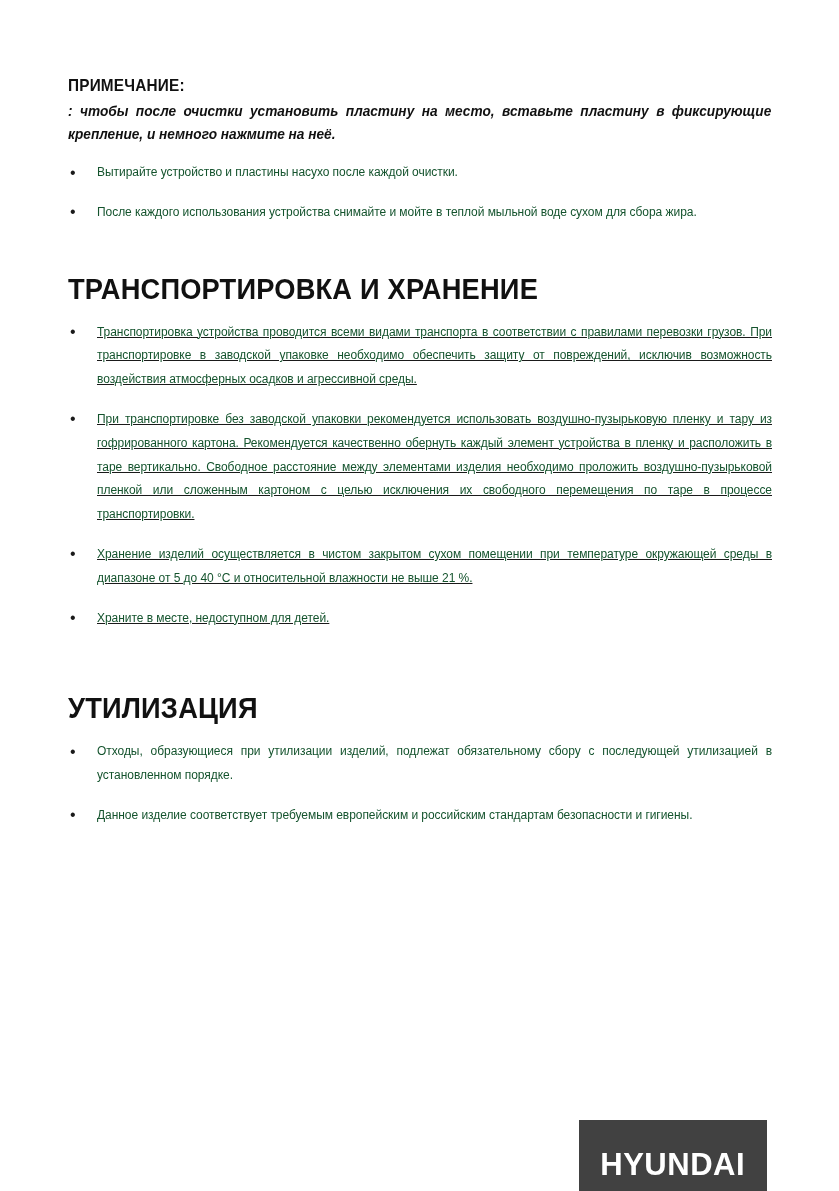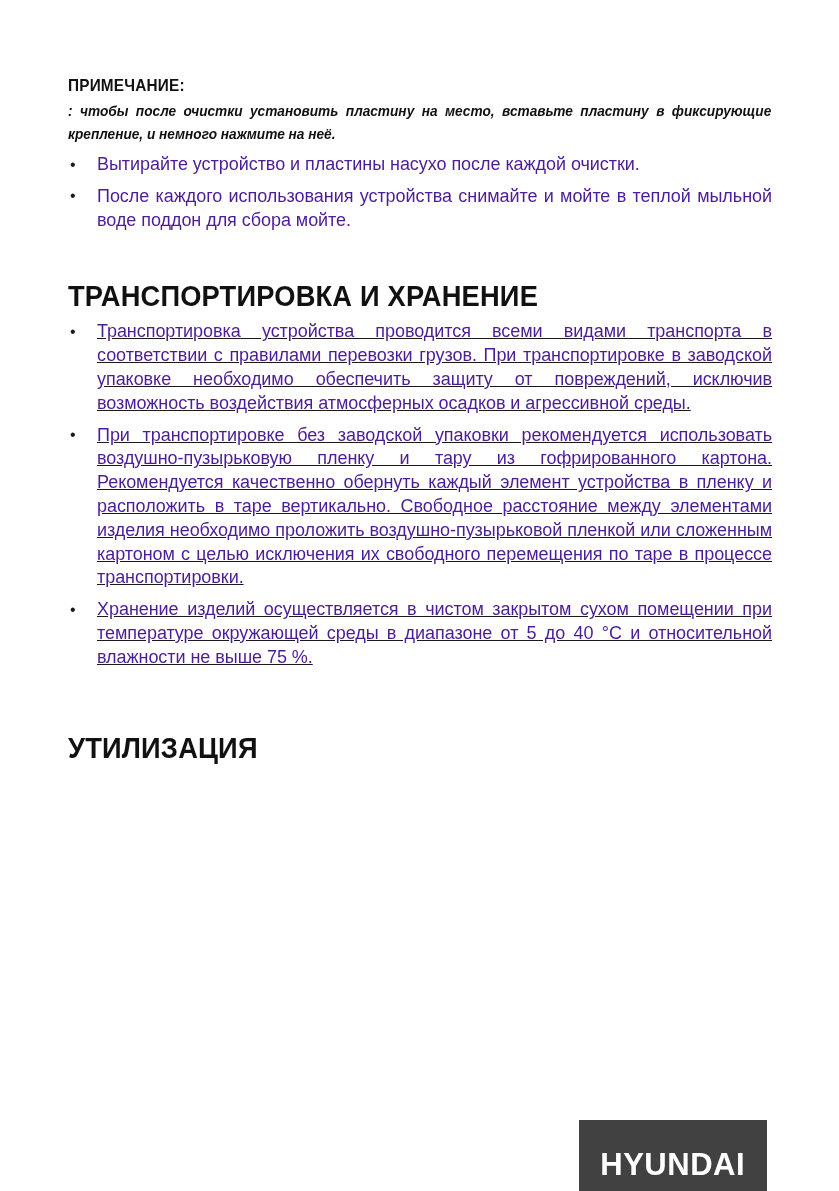--- a/index.html
+++ b/index.html
@@ -58,26 +58,26 @@
 
   
   ul.bullets {
     list-style: none;
     margin: 0;
     padding: 0;
   }
   ul.bullets li {
     position: relative;
     padding-left: 29px;
-    margin: 8px 0 0 0;
-    font-size: 18px;
+    margin: 16px 0 0 0;
+    font-size: 12px;
     line-height: 23.8px;
     text-align: justify;
     text-justify: inter-word;
-    color: #4c1d95;
+    color: #14532d;
     letter-spacing: -0.05px;
   }
   ul.bullets li::before {
     content: "\2022";
     position: absolute;
     left: 2px;
     top: -0.5px;
     font-size: 16px;
     line-height: 23.8px;
     color: #1a1a1a;
@@ -137,36 +137,39 @@
 
 <div class="page">
 
   <div class="content">
 
     <div>
       <p class="note-title">ПРИМЕЧАНИЕ:</p>
       <p class="note-body">: чтобы после очистки установить пластину на место, вставьте пластину в фиксирующие крепление, и немного нажмите на неё.</p>
       <ul class="bullets list-tight">
         <li class="nojust">Вытирайте устройство и пластины насухо после каждой очистки.</li>
-        <li>После каждого использования устройства снимайте и мойте в теплой мыльной воде поддон для сбора мойте.</li>
+        <li>После каждого использования устройства снимайте и мойте в теплой мыльной воде сухом для сбора жира.</li>
       </ul>
     </div>
 
     <div>
       <h2 class="section-heading sec-transport">ТРАНСПОРТИРОВКА И ХРАНЕНИЕ</h2>
       <ul class="bullets sec-transport-list">
         <li>Транспортировка устройства проводится всеми видами транспорта в соответствии с правилами перевозки грузов. При транспортировке в заводской упаковке необходимо обеспечить защиту от повреждений, исключив возможность воздействия атмосферных осадков и агрессивной среды.</li>
         <li>При транспортировке без заводской упаковки рекомендуется использовать воздушно-пузырьковую пленку и тару из гофрированного картона. Рекомендуется качественно обернуть каждый элемент устройства в пленку и расположить в таре вертикально. Свободное расстояние между элементами изделия необходимо проложить воздушно-пузырьковой пленкой или сложенным картоном с целью исключения их свободного перемещения по таре в процессе транспортировки.</li>
-        <li>Хранение изделий осуществляется в чистом закрытом сухом помещении при температуре окружающей среды в диапазоне от 5 до 40 °C и относительной влажности не выше 75 %.</li>
+        <li>Хранение изделий осуществляется в чистом закрытом сухом помещении при температуре окружающей среды в диапазоне от 5 до 40 °C и относительной влажности не выше 21 %.</li>
+        <li class="nojust">Храните в месте, недоступном для детей.</li>
       </ul>
     </div>
 
     <div>
       <h2 class="section-heading sec-util">УТИЛИЗАЦИЯ</h2>
       <ul class="bullets sec-util-list">
+        <li>Отходы, образующиеся при утилизации изделий, подлежат обязательному сбору с последующей утилизацией в установленном порядке.</li>
+        <li>Данное изделие соответствует требуемым европейским и российским стандартам безопасности и гигиены.</li>
       </ul>
     </div>
 
   </div>
 
   <div class="brand-plate">
     <span class="brand-text">HYUNDAI</span>
   </div>
 
 </div>

